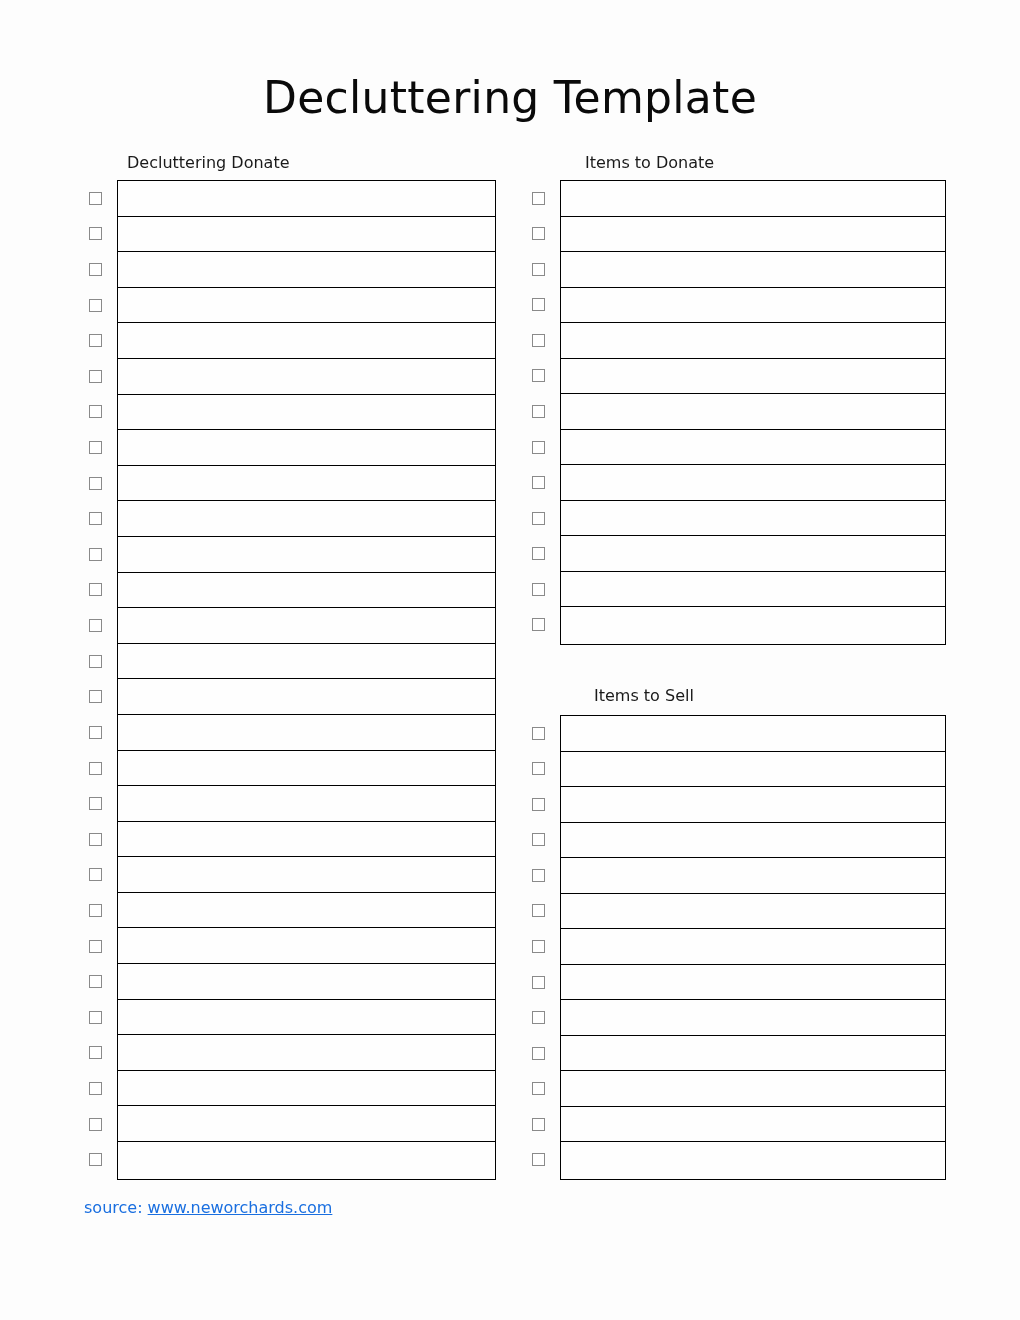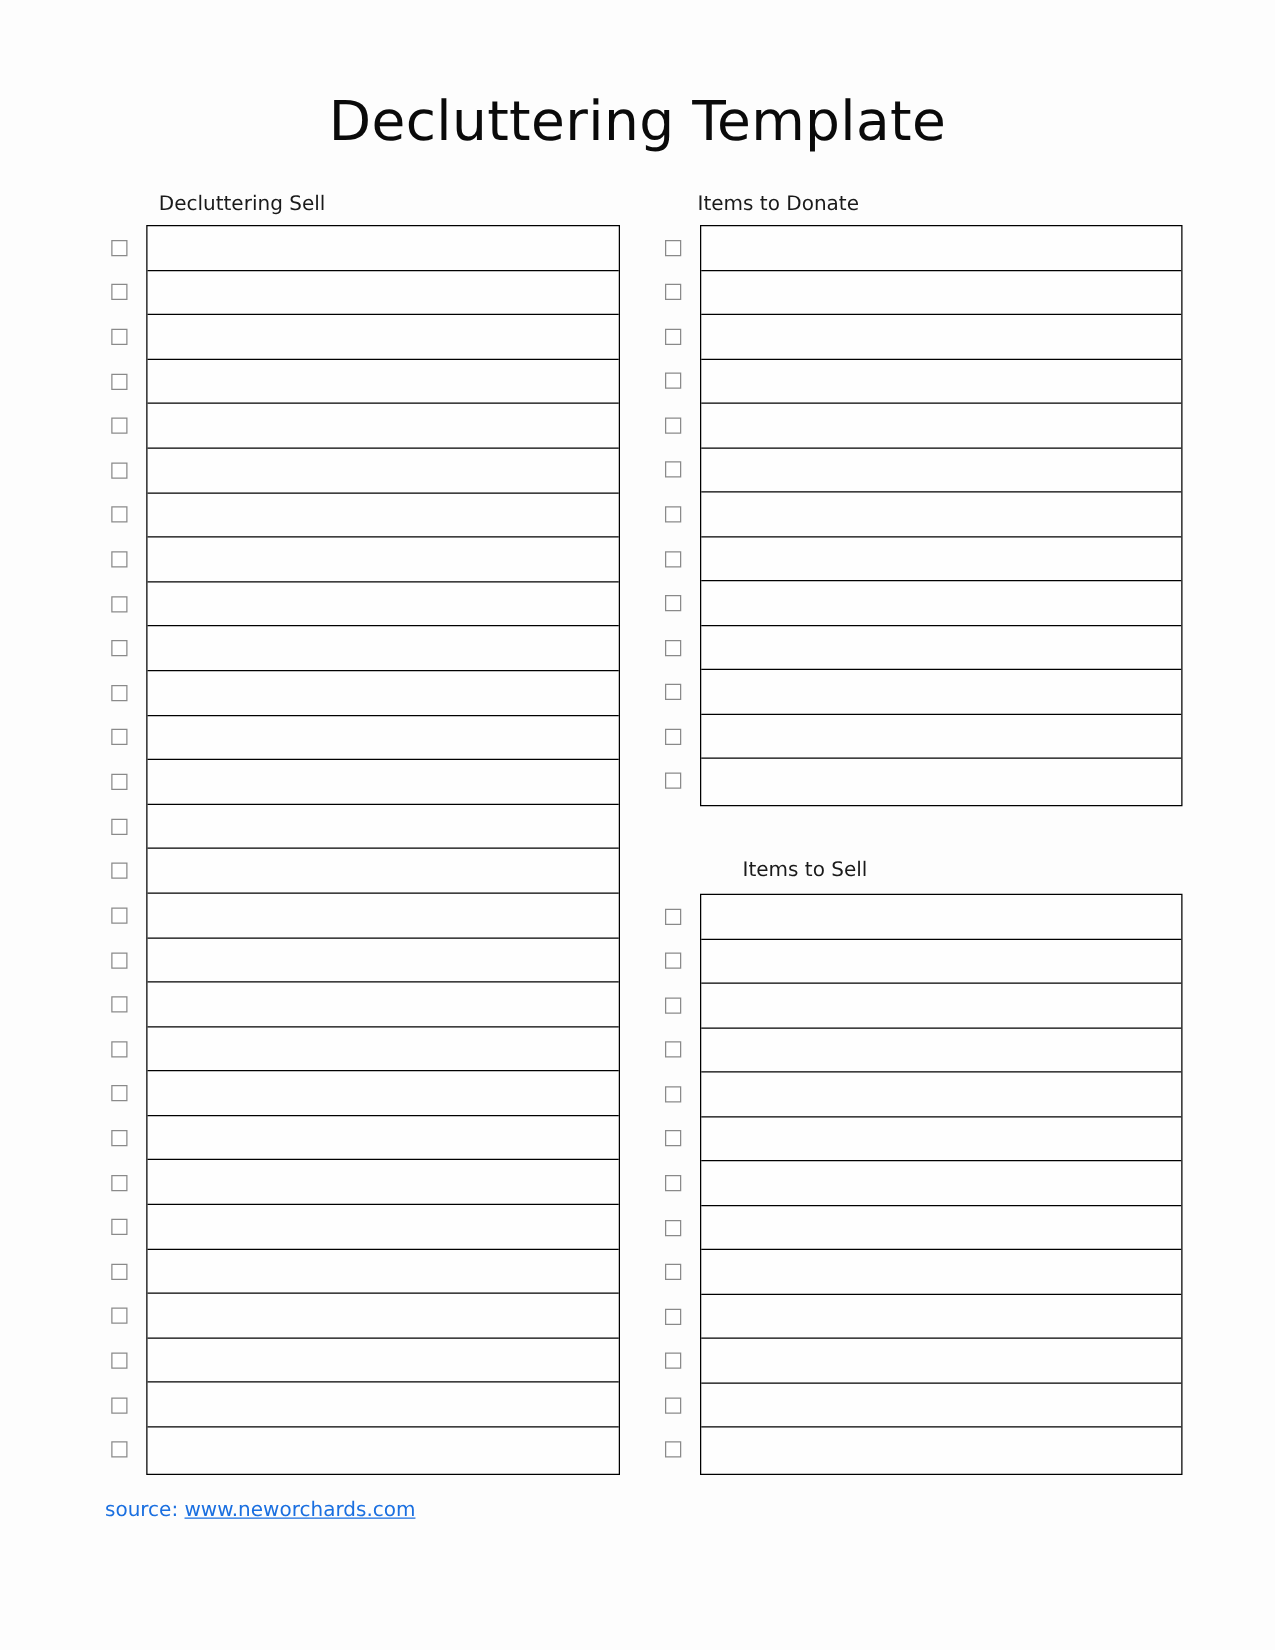--- a/index.html
+++ b/index.html
@@ -42,22 +42,22 @@
     position: absolute; left: 84px; top: 1198px;
     font-size: 16px; color: #1a6fe0;
   }
   .source a { color: #1a6fe0; text-decoration: underline; }
 </style>
 </head>
 <body>
 
 <h1 class="title">Decluttering Template</h1>
 
-<div class="section-label" style="left:127px; top:153px;">Decluttering Sell</div>
-<div class="section-label" style="left:558px; top:153px;">Items to Donate</div>
+<div class="section-label" style="left:127px; top:153px;">Decluttering Donate</div>
+<div class="section-label" style="left:585px; top:153px;">Items to Donate</div>
 <div class="section-label" style="left:594px; top:686px;">Items to Sell</div>
 
 <div class="table" id="tbl-tasks" style="left:117px; top:180px; width:379px; height:1000px;">
     <div class="row" style="height: 35.6071px;"></div>
     <div class="row" style="height: 35.6071px;"></div>
     <div class="row" style="height: 35.6071px;"></div>
     <div class="row" style="height: 35.6071px;"></div>
     <div class="row" style="height: 35.6071px;"></div>
     <div class="row" style="height: 35.6071px;"></div>
     <div class="row" style="height: 35.6071px;"></div>

